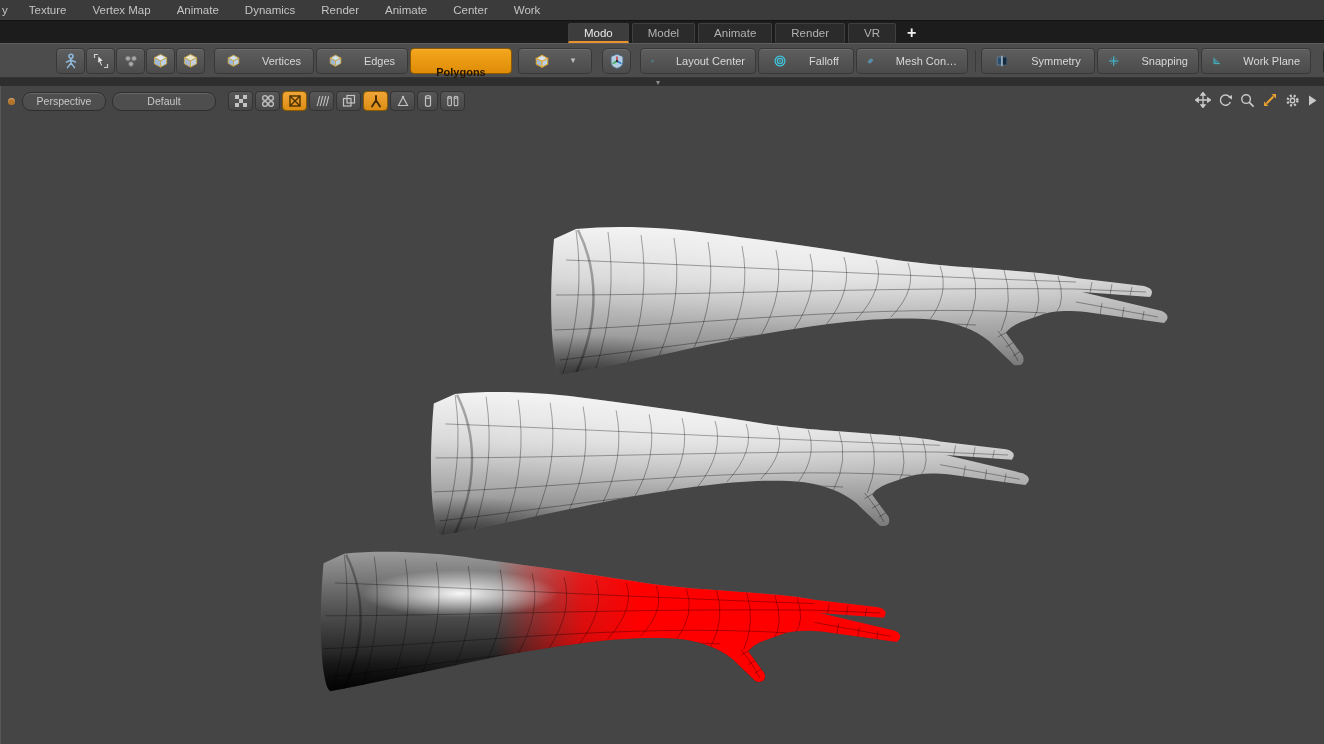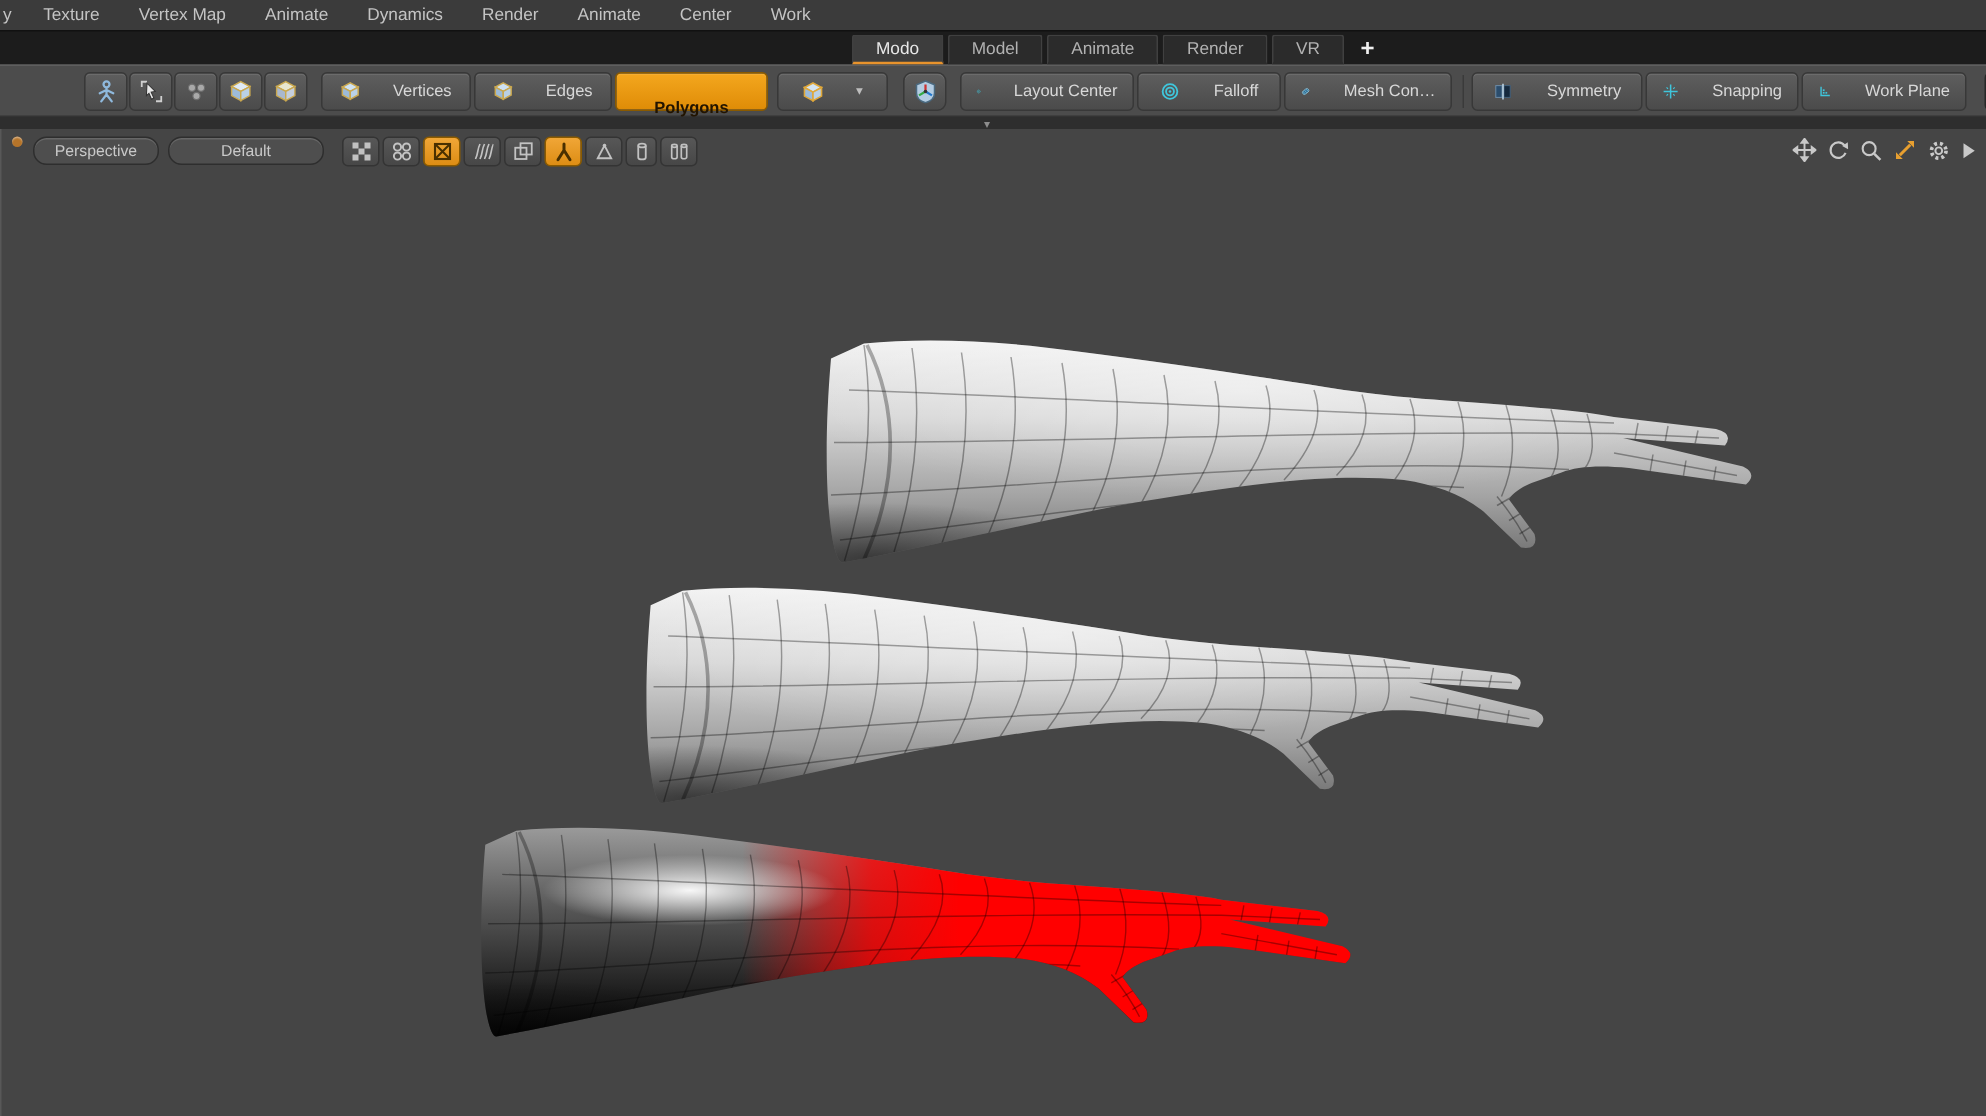--- a/index.html
+++ b/index.html
@@ -37,21 +37,21 @@
   .vsep{width:1px;height:22px;background:#3a3a3a;margin:0 5px;flex:none;}
   .caret{font-size:9px;color:#bdbdbd;line-height:1;}
   
   .divstrip{height:10px;background:#2e2e2e;border-bottom:1px solid #242424;position:relative;}
   .divstrip .tri{position:absolute;left:656px;top:1px;font-size:8px;color:#8d8d8d;line-height:1;}
   
   .viewport{position:absolute;top:86px;left:0;right:0;bottom:0;background:#454545;
             border-left:1px solid #585858;}
   .vcanvas{position:absolute;top:0;left:0;}
   .vheader{position:absolute;top:5px;left:0;right:0;height:20px;display:flex;
-           align-items:flex-start;padding-left:7px;z-index:5;}
+           align-items:center;padding-left:7px;z-index:5;}
   .vdot{width:7px;height:7px;border-radius:50%;background:#b5742a;
         box-shadow:inset 0 1px 1px rgba(255,255,255,.4);margin-right:7px;flex:none;}
   .pill{height:17px;border-radius:9px;background:#4e4e4e;border:1px solid #2e2e2e;
         box-shadow:inset 0 1px 0 rgba(255,255,255,.14);color:#c8c8c8;font-size:10.5px;
         display:flex;align-items:center;justify-content:center;flex:none;margin-right:6px;}
   .pill.cam{width:82px;}.pill.preset{width:102px;margin-right:12px;}
   .vbtn{height:18px;width:23px;border-radius:4px;border:1px solid #343434;
         background:linear-gradient(#575757,#474747);display:flex;align-items:center;
         justify-content:center;margin-right:2px;flex:none;}
   .vbtn.orange{background:linear-gradient(#f0a637,#dd8d14);border-color:#8a5a00;}

